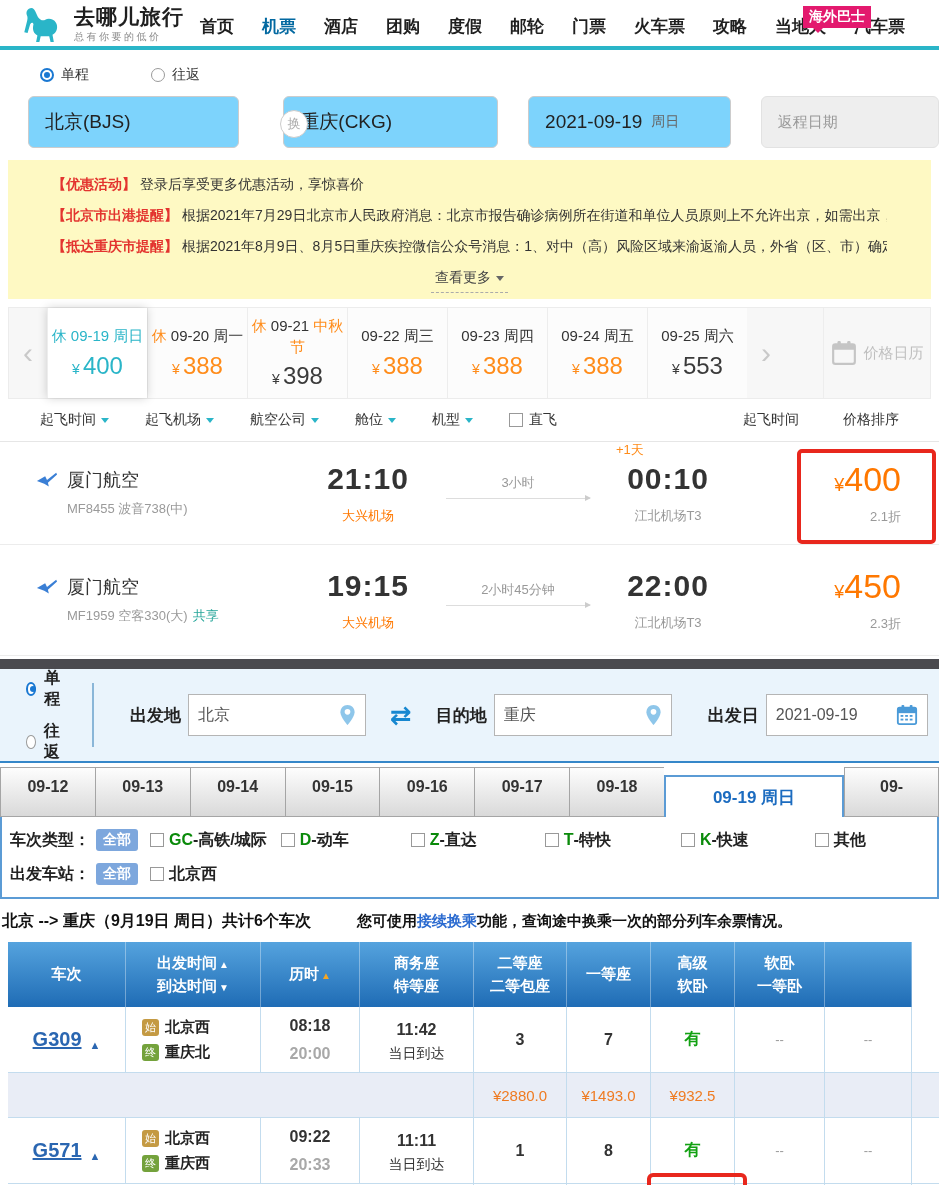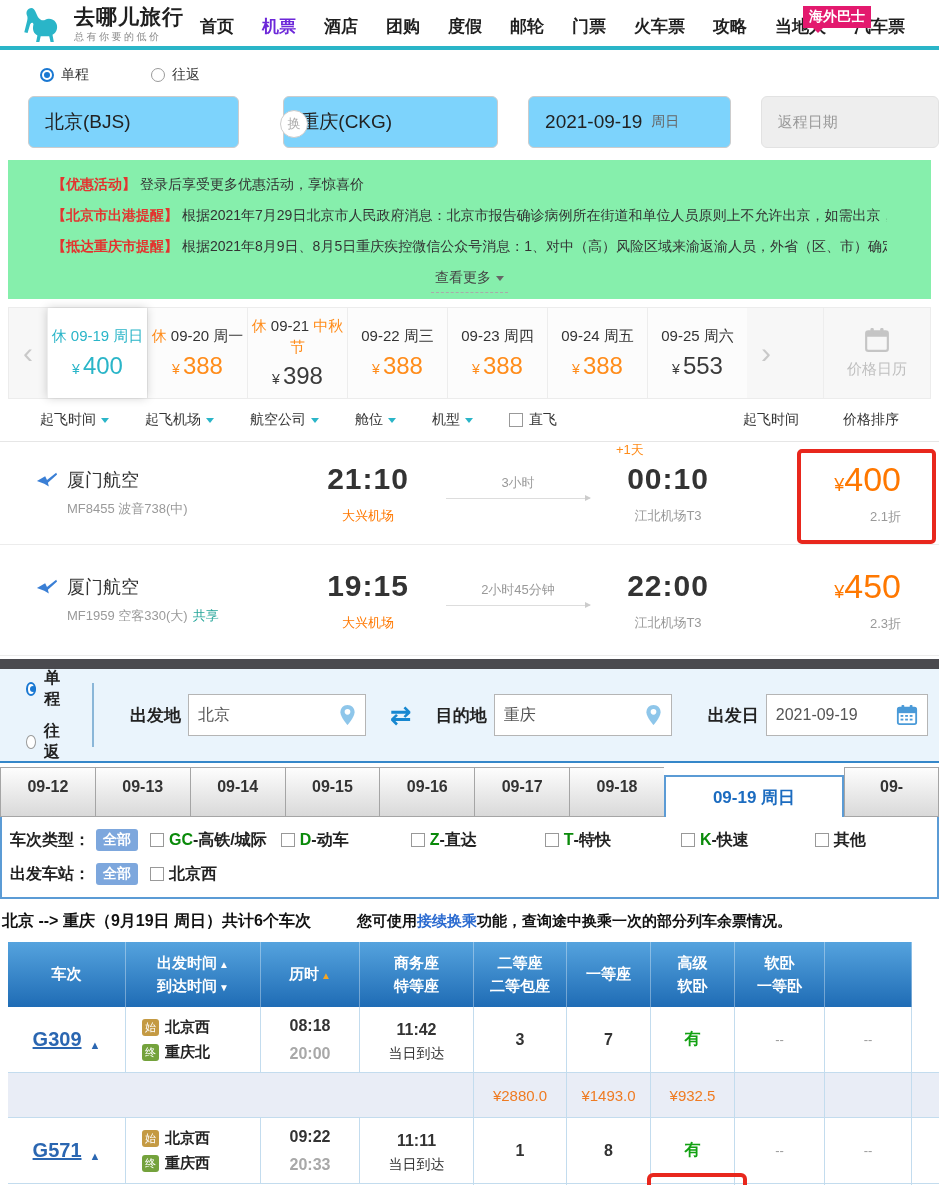--- a/index.html
+++ b/index.html
@@ -6,21 +6,21 @@
   body{width:939px;height:1185px;overflow:hidden;background:#fff;position:relative;
        font-family:"Liberation Sans","DejaVu Sans",sans-serif;color:#333}
   
   .qh{height:46px;border-bottom:4px solid #2ab5c8;display:flex;align-items:flex-end;position:relative}
   .logo{display:flex;align-items:center;margin:2px 0 0 16px;cursor:pointer}
   .camel{width:52px;height:42px;margin-right:6px}
   .logo-title{font-size:21px;font-weight:bold;color:#1f1f1f;letter-spacing:1px;line-height:1}
   .logo-tag{font-size:10px;color:#8a8a8a;letter-spacing:2.5px;margin-top:3px}
   .qnav{display:flex;gap:28px;margin:0 0 8px 16px;font-size:17px;font-weight:bold;color:#1f1f1f}
   .qnav-item{cursor:pointer;white-space:nowrap}
-  .qnav-item.active{color:#6d28d9}
+  .qnav-item.active{color:#0369a1}
   .overseas-badge{position:absolute;top:6px;left:803px;background:#e3196e;color:#fff;
       font-size:14px;font-weight:bold;padding:2px 6px;cursor:pointer}
   .overseas-badge:after{content:"";position:absolute;left:10px;bottom:-5px;
       border-left:5px solid transparent;border-right:5px solid transparent;border-top:5px solid #e3196e}
   
   .trip-radios{display:flex;gap:62px;margin:16px 0 12px 40px;font-size:14px;color:#333;align-items:center}
   .radio{display:flex;align-items:center;gap:7px;cursor:pointer}
   .rdot{width:14px;height:14px;border-radius:50%;border:1px solid #9a9a9a;background:#fff;box-sizing:border-box}
   .rdot.checked{border:2px solid #1a78d2;position:relative}
   .rdot.checked:after{content:"";position:absolute;left:2px;top:2px;width:6px;height:6px;border-radius:50%;background:#1a78d2}
@@ -29,21 +29,21 @@
       padding:0 16px;font-size:19px;color:#222;background:#7dd3fc;box-sizing:border-box}
   .qs-from{width:238px}
   .qs-to{width:242px;margin-left:44px}
   .qs-date{width:228px;margin-left:30px}
   .qs-return{width:200px;margin-left:30px;background:#eee;border-color:#e2e2e2;color:#999;font-size:15px}
   .qs-day{font-size:14px;color:#666;margin-left:9px}
   .swap-btn{position:absolute;left:252px;top:14px;width:26px;height:26px;border-radius:50%;
       border:1px solid #ccc;color:#aaa;font-size:13px;display:flex;align-items:center;justify-content:center;
       background:#fff;cursor:pointer;z-index:2}
   
-  .notice{margin:12px 8px 0 8px;background:#86efac;padding:16px 44px 6px 44px}
+  .notice{margin:12px 8px 0 8px;background:#fef9c3;padding:16px 44px 6px 44px}
   .notice-line{font-size:14px;margin-bottom:13px;white-space:nowrap;overflow:hidden}
   .notice-tag{color:#e3342f;font-weight:bold}
   .notice-text{color:#333}
   .show-more{width:max-content;margin:0 auto;font-size:14px;color:#444;
       border-bottom:1px dashed #aaa;padding:0 4px 5px 4px;cursor:pointer;display:flex;align-items:center;gap:5px}
   .caret-dn{display:inline-block;width:0;height:0;border-left:4px solid transparent;
       border-right:4px solid transparent;border-top:5px solid #666}
   
   .datestrip{margin:8px 8px 0 8px;height:92px;display:flex;background:#f7f7f7;border:1px solid #ececec;box-sizing:border-box}
   .chev{width:38px;display:flex;align-items:center;justify-content:center;font-size:30px;color:#c9c9c9;cursor:pointer}
@@ -51,21 +51,21 @@
       justify-content:center;background:#fcfcfc;cursor:pointer;padding:2px 0;box-sizing:border-box}
   .dtab.sel{background:#fff;box-shadow:0 0 9px rgba(0,0,0,.18);z-index:2}
   .dt-line1{font-size:15px;color:#333;text-align:center;line-height:1.35;padding:0 2px}
   .dtab.sel .dt-line1,.dtab.sel .hol{color:#2ab5c8}
   .hol{color:#ff8c1a}
   .festival{color:#ff8c1a}
   .dt-price{font-size:24px;margin-top:5px;color:#3b3b3b}
   .dt-price .cur{font-size:14px;margin-right:3px}
   .dt-price.orange{color:#ff8c1a}
   .dt-price.teal{color:#2ab5c8}
-  .pcal{width:106px;margin-left:auto;border-left:1px solid #ededed;display:flex;flex-direction:column;
+  .pcal{width:106px;margin-left:auto;border-left:1px solid #ededed;display:flex;flex-direction:row;
       align-items:center;justify-content:center;color:#bfbfbf;font-size:15px;gap:7px;cursor:pointer}
   
   .fbar{height:42px;display:flex;align-items:center;padding:0 40px;font-size:14px;color:#333;border-bottom:1px solid #e6e6e6}
   .fitem{margin-right:36px;cursor:pointer;display:flex;align-items:center}
   .caret-teal{display:inline-block;width:0;height:0;border-left:4px solid transparent;
       border-right:4px solid transparent;border-top:5px solid #2ab5c8;margin-left:5px}
   .cb{display:inline-block;width:14px;height:14px;border:1px solid #999;background:#fff;
       box-sizing:border-box;margin-right:6px;vertical-align:-2px;cursor:pointer}
   .fsort{margin-left:auto;display:flex;gap:44px;color:#333}
   .fsort span{cursor:pointer}

